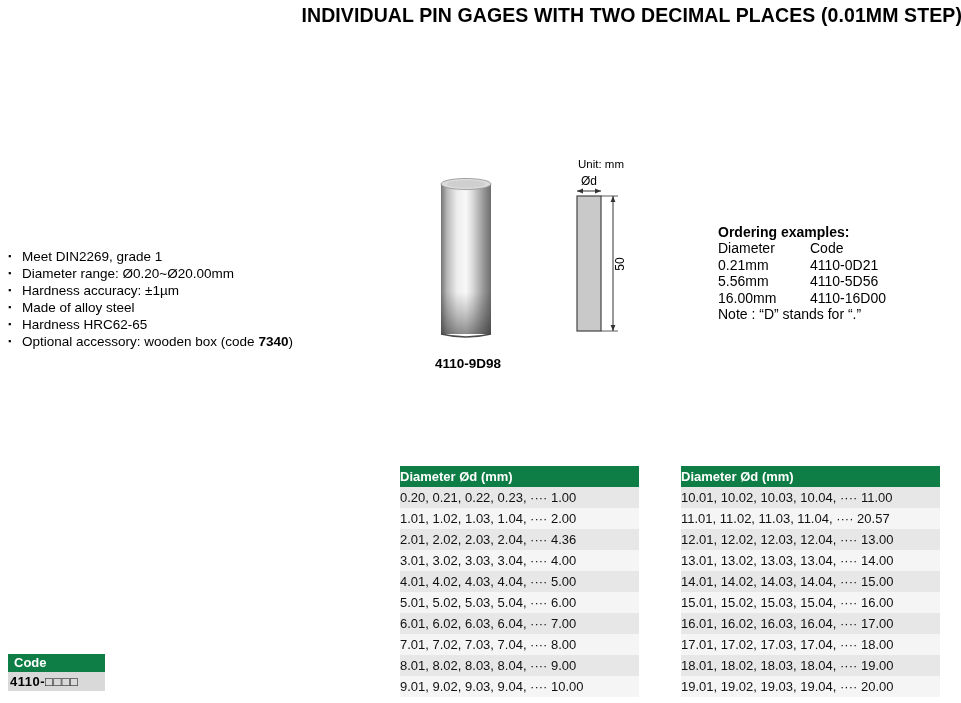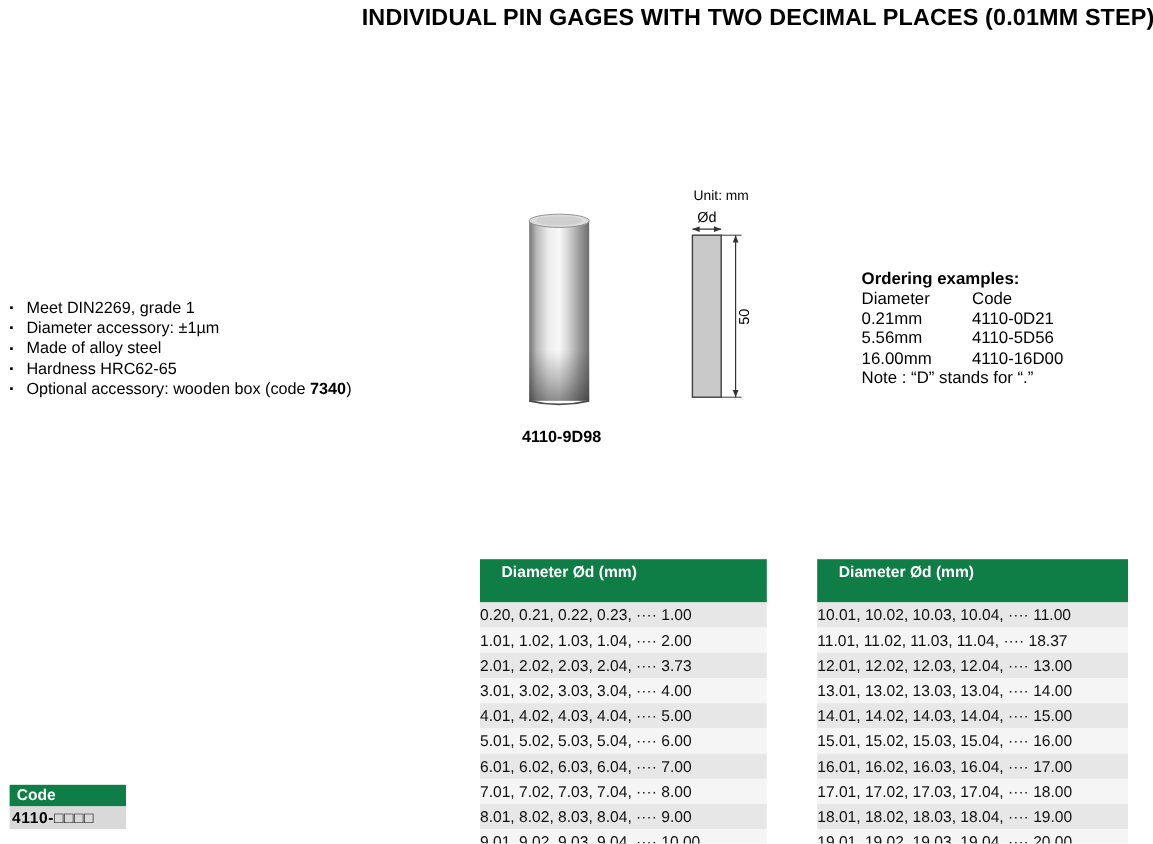--- a/index.html
+++ b/index.html
@@ -37,38 +37,39 @@
   .ordering{position:absolute;left:718px;top:224px;width:240px;font-size:14px;line-height:16.4px}
   .ord-heading{font-weight:bold}
   .ord-c1{display:inline-block;width:92px}
   .ord-note{white-space:nowrap}
   
   .dia-table{position:absolute;top:466px;font-size:13px}
   .t-left{left:400px;width:239px}
   .t-right{left:681px;width:259px}
   .t-header{
     background:var(--green);color:#fff;font-weight:bold;
-    height:36px;line-height:21px;padding-left:18px;
+    height:21px;line-height:21px;
   }
   .t-row{height:21px;line-height:21px;text-align:left;color:#111;white-space:nowrap}
   .dia-table .t-row:nth-child(even){background:var(--row-dark)}
   .dia-table .t-row:nth-child(odd){background:var(--row-light)}
   
   .code-block{position:absolute;left:8px;top:654px;width:97px;font-size:13px}
   .code-header{background:var(--green);color:#fff;font-weight:bold;height:18px;line-height:18px;padding-left:6px}
   .code-value{background:#d9d9d9;font-weight:bold;height:19px;line-height:19px;padding-left:2px;letter-spacing:.5px}
 </style>
 </head>
 <body>
 
 <div class="title">INDIVIDUAL PIN GAGES WITH TWO DECIMAL PLACES (0.01MM STEP)</div>
 
 <div class="features">
   <div class="feature"><span class="bullet">▪</span><span>Meet DIN2269, grade 1</span></div>
-  <div class="feature"><span class="bullet">▪</span><span>Diameter accessory: ±1µm</span></div>
+  <div class="feature"><span class="bullet">▪</span><span>Diameter range: Ø0.20~Ø20.00mm</span></div>
+  <div class="feature"><span class="bullet">▪</span><span>Hardness accuracy: ±1µm</span></div>
   <div class="feature"><span class="bullet">▪</span><span>Made of alloy steel</span></div>
   <div class="feature"><span class="bullet">▪</span><span>Hardness HRC62-65</span></div>
   <div class="feature"><span class="bullet">▪</span><span><span>Optional accessory: wooden box (code </span><b>7340</b><span>)</span></span></div>
 </div>
 
 <div class="pin-figure">
   <svg width="58" height="168" viewBox="0 0 58 168">
     <defs>
       <linearGradient id="metalH" x1="0" y1="0" x2="1" y2="0">
         <stop offset="0" stop-color="#757575"></stop>
@@ -130,34 +131,34 @@
   <div class="ord-row">
     <span class="ord-c1">16.00mm</span><span>4110-16D00</span>
   </div>
   <div class="ord-note">Note : “D” stands for “.”</div>
 </div>
 
 <div class="dia-table t-left">
   <div class="t-header">Diameter Ød (mm)</div>
   <div class="t-row">0.20, 0.21, 0.22, 0.23, ···· 1.00</div>
   <div class="t-row">1.01, 1.02, 1.03, 1.04, ···· 2.00</div>
-  <div class="t-row">2.01, 2.02, 2.03, 2.04, ···· 3.73</div>
+  <div class="t-row">2.01, 2.02, 2.03, 2.04, ···· 4.36</div>
   <div class="t-row">3.01, 3.02, 3.03, 3.04, ···· 4.00</div>
   <div class="t-row">4.01, 4.02, 4.03, 4.04, ···· 5.00</div>
   <div class="t-row">5.01, 5.02, 5.03, 5.04, ···· 6.00</div>
   <div class="t-row">6.01, 6.02, 6.03, 6.04, ···· 7.00</div>
   <div class="t-row">7.01, 7.02, 7.03, 7.04, ···· 8.00</div>
   <div class="t-row">8.01, 8.02, 8.03, 8.04, ···· 9.00</div>
   <div class="t-row">9.01, 9.02, 9.03, 9.04, ···· 10.00</div>
 </div>
 
 <div class="dia-table t-right">
   <div class="t-header">Diameter Ød (mm)</div>
   <div class="t-row">10.01, 10.02, 10.03, 10.04, ···· 11.00</div>
-  <div class="t-row">11.01, 11.02, 11.03, 11.04, ···· 18.37</div>
+  <div class="t-row">11.01, 11.02, 11.03, 11.04, ···· 20.57</div>
   <div class="t-row">12.01, 12.02, 12.03, 12.04, ···· 13.00</div>
   <div class="t-row">13.01, 13.02, 13.03, 13.04, ···· 14.00</div>
   <div class="t-row">14.01, 14.02, 14.03, 14.04, ···· 15.00</div>
   <div class="t-row">15.01, 15.02, 15.03, 15.04, ···· 16.00</div>
   <div class="t-row">16.01, 16.02, 16.03, 16.04, ···· 17.00</div>
   <div class="t-row">17.01, 17.02, 17.03, 17.04, ···· 18.00</div>
   <div class="t-row">18.01, 18.02, 18.03, 18.04, ···· 19.00</div>
   <div class="t-row">19.01, 19.02, 19.03, 19.04, ···· 20.00</div>
 </div>
 

